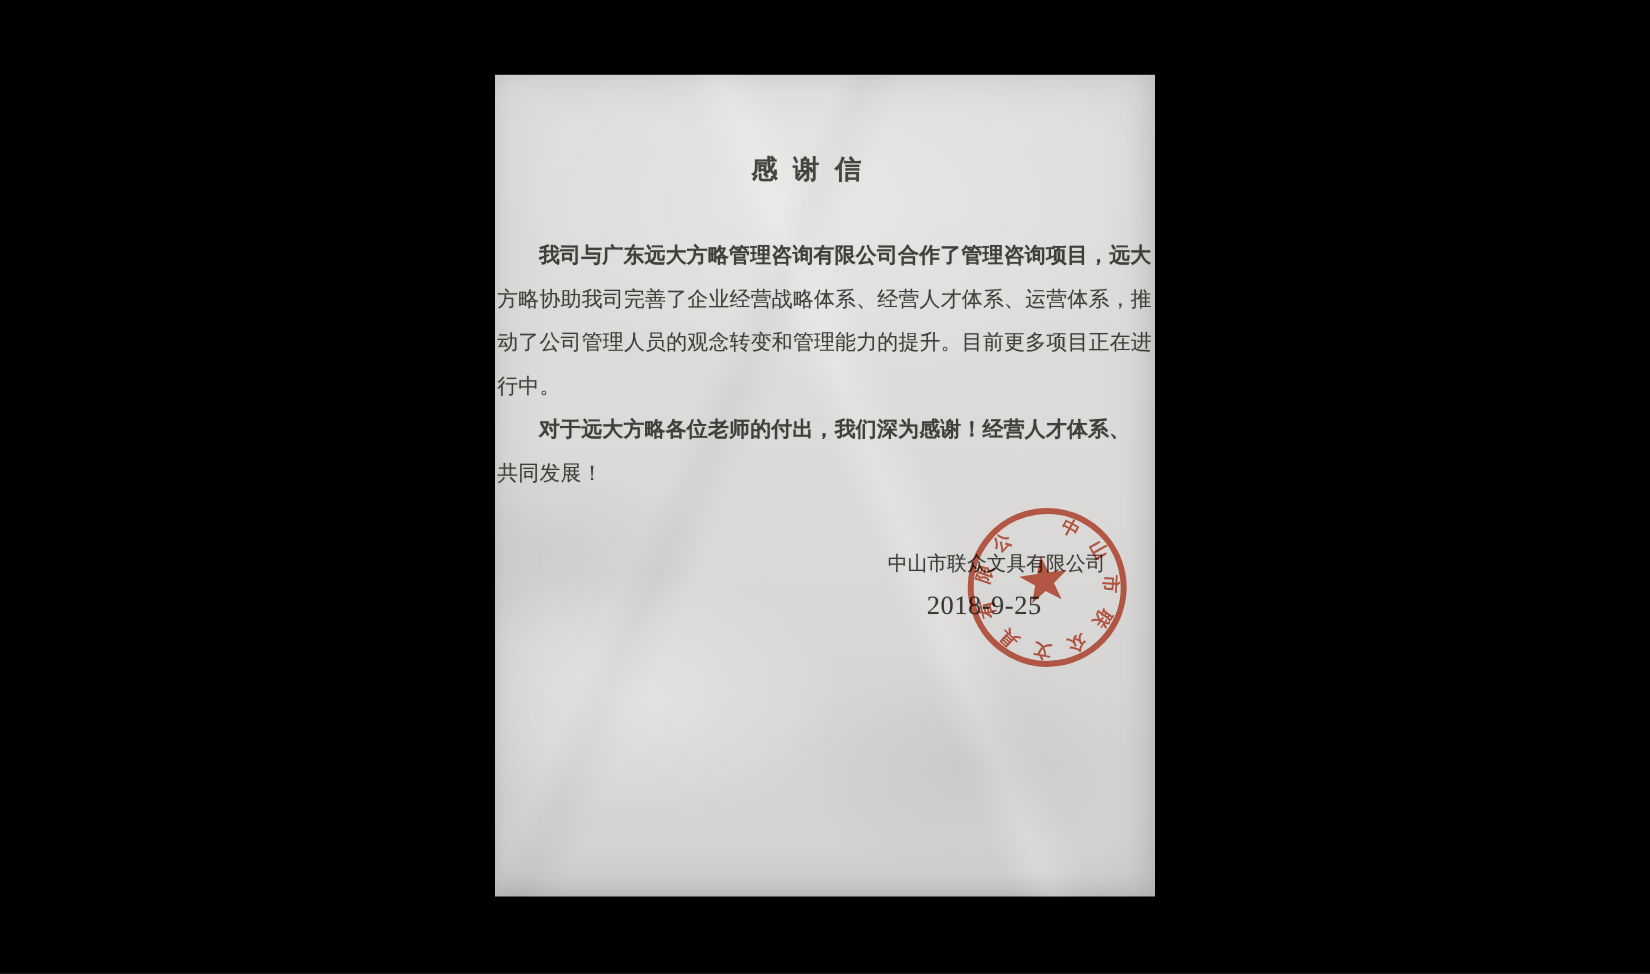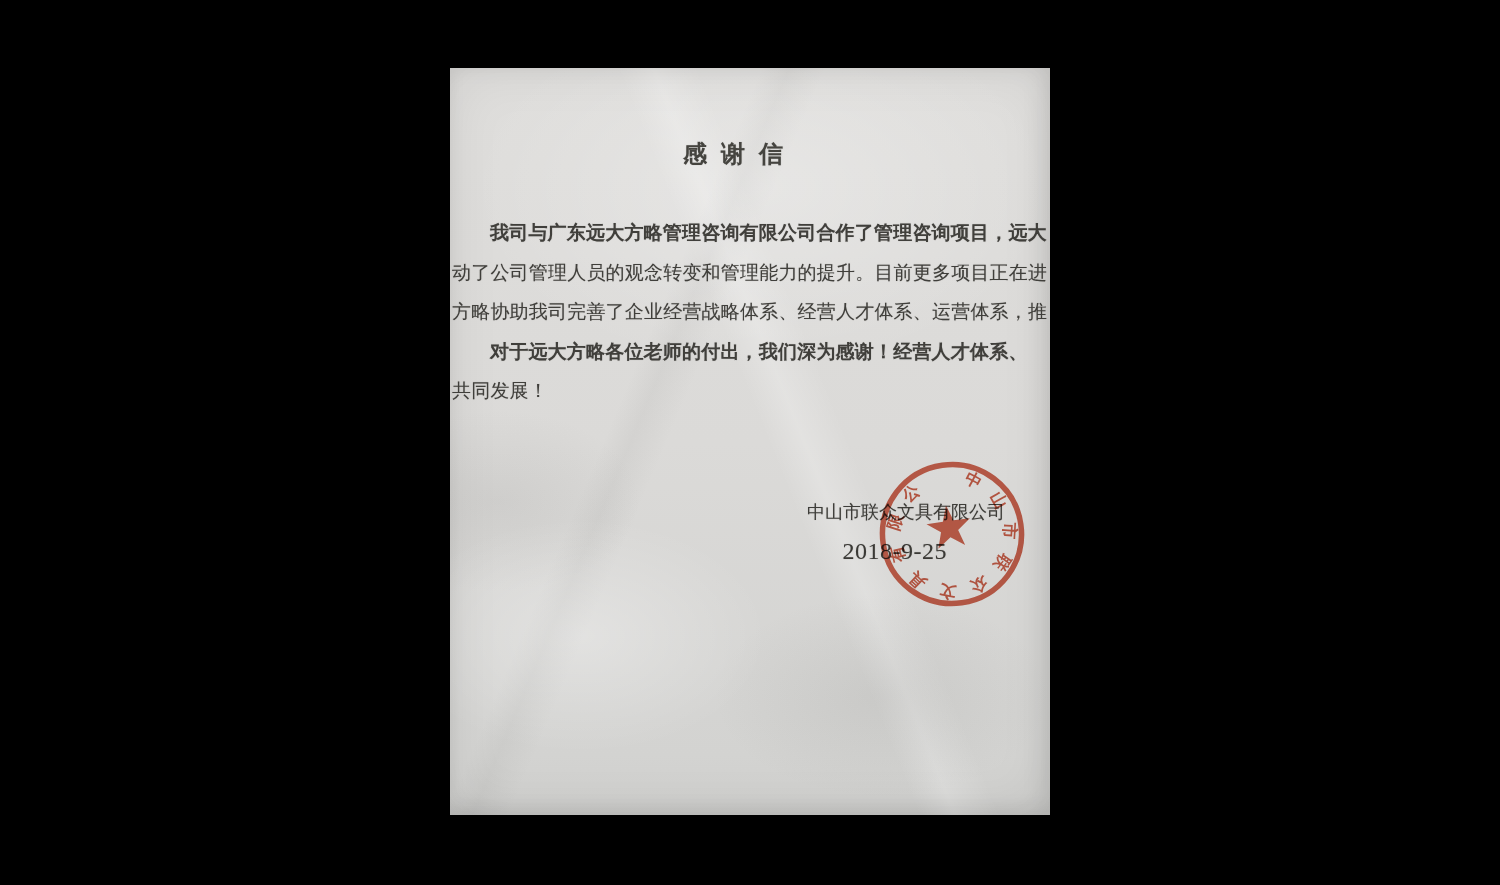--- a/index.html
+++ b/index.html
@@ -113,22 +113,23 @@
 </head>
 <body>
 
 <div class="stage">
   <div class="paper">
 
     <div class="title">感 谢 信</div>
 
     <div class="body-text">
       <div class="line indent">我司与广东远大方略管理咨询有限公司合作了管理咨询项目，远大</div>
+      <div class="line">方略协助我司完善了企业经营战略体系、经营人才体系、运营体系，推</div>
       <div class="line">动了公司管理人员的观念转变和管理能力的提升。目前更多项目正在进</div>
-      <div class="line">方略协助我司完善了企业经营战略体系、经营人才体系、运营体系，推</div>
+      <div class="line">行中。</div>
       <div class="line indent">对于远大方略各位老师的付出，我们深为感谢！经营人才体系、</div>
       <div class="line">共同发展！</div>
     </div>
 
     <div class="signature">中山市联众文具有限公司</div>
 
     <div class="date">2018-9-25</div>
 
     <svg class="stamp" viewBox="-85 -85 170 170">
       <defs>

